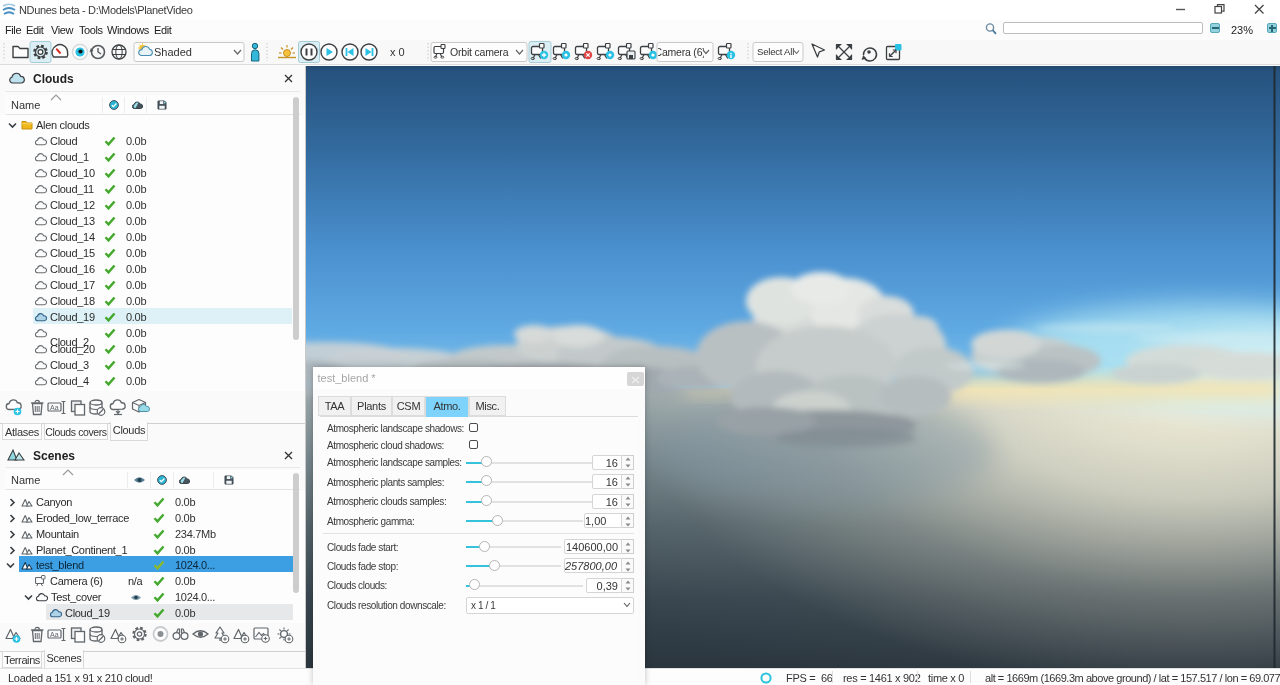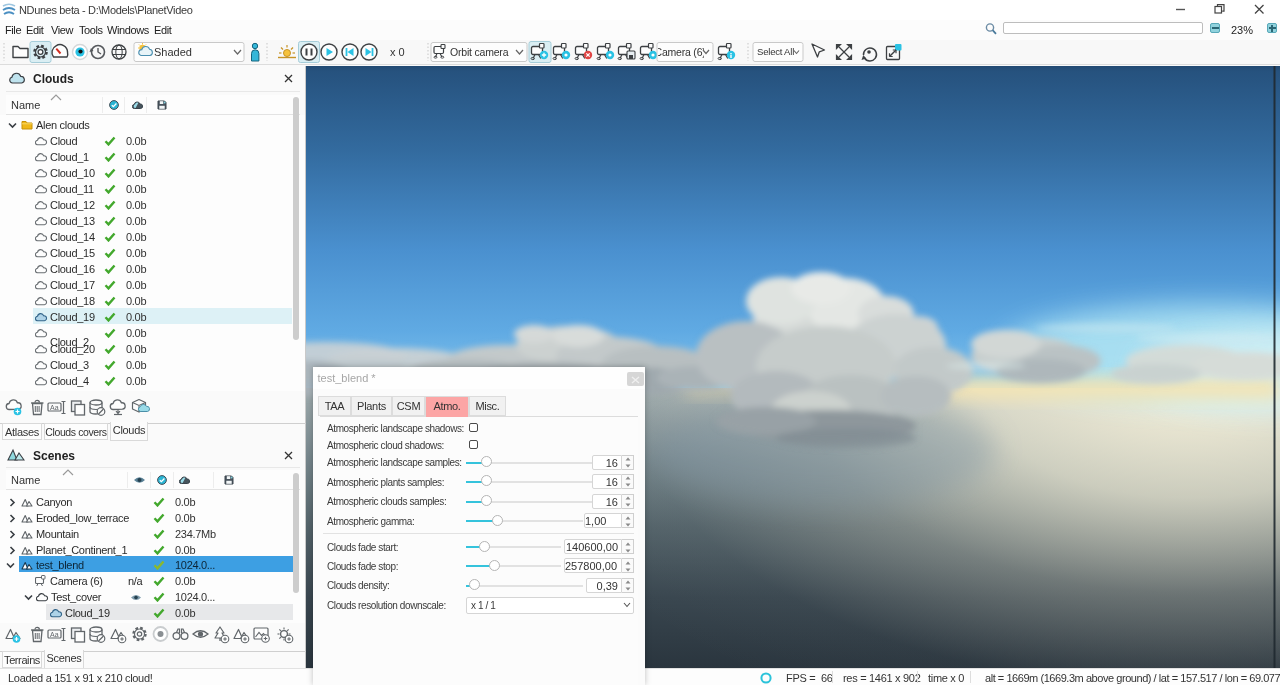--- a/index.html
+++ b/index.html
@@ -14,21 +14,21 @@
 #leftpanel { left:0; top:66px; width:306px; height:602px; background:#fafafa; border-right:1px solid #c9c9c9; }
 .ptitle { font-size:12px; font-weight:bold; color:#222; }
 .colhdr { position:absolute; background:#fdfdfd; border-bottom:1px solid #e3e3e3; }
 .row { position:absolute; height:16px; font-size:11px; color:#2b2b2b; letter-spacing:-0.3px; }
 #statusbar { left:0; top:668px; width:1280px; height:17px; background:#fdfdfd; border-top:1px solid #e2e2e2; }
 #statusbar .t11 { letter-spacing:-0.3px; }
 .ssep { position:absolute; top:2px; height:12px; border-left:1px solid #ddd; }
 #dialog { left:313px; top:367px; width:332px; height:318px; background:#fbfbfb; box-shadow:0 0 6px rgba(0,0,0,0.25); }
 .dlabel { position:absolute; font-size:10px; color:#3a3a3a; letter-spacing:-0.4px; white-space:nowrap; }
 .tab { position:absolute; top:0; height:20px; font-size:11px; color:#333; background:#f1f1f1; border:1px solid #dcdcdc; text-align:center; line-height:19px; white-space:nowrap; letter-spacing:-0.3px; }
-.tab.active { background:#fca5a5; border-bottom:none; height:21px; }
+.tab.active { background:#7dd3fc; border-bottom:none; height:21px; }
 .sldtrack { position:absolute; height:2px; background:#e2e2e2; }
 .sldfill { position:absolute; height:2px; background:#35c3dc; }
 .sldthumb { position:absolute; width:11px; height:11px; border-radius:50%; background:#fff; border:1px solid #b5b5b5; }
 .numbox { position:absolute; height:15px; background:#fff; border:1px solid #d5d5d5; border-radius:2px 0 0 2px; font-size:11px; color:#333; text-align:right; }
 .spin { position:absolute; width:12px; height:15px; background:#fafafa; border:1px solid #cfcfcf; border-left:none; }
 </style>
 </head>
 <body>
 <div id="app">
 
@@ -885,21 +885,21 @@
     <div class="abs" style="left:156px;top:55.5px;width:9px;height:9px;border:1.4px solid #4a4a4a;border-radius:2px;background:#fff;"></div>
     <div class="dlabel" style="left:14px;top:72.5px;">Atmospheric cloud shadows:</div>
     <div class="abs" style="left:156px;top:72.5px;width:9px;height:9px;border:1.4px solid #4a4a4a;border-radius:2px;background:#fff;"></div>
     <div class="dlabel" style="left:14px;top:90px;">Atmospheric landscape samples:</div>
     <div class="dlabel" style="left:14px;top:109.5px;">Atmospheric plants samples:</div>
     <div class="dlabel" style="left:14px;top:129px;">Atmospheric clouds samples:</div>
     <div class="dlabel" style="left:14px;top:148.5px;">Atmospheric gamma:</div>
     <div class="abs" style="left:10px;top:166px;width:311px;height:1px;background:#e2e2e2;"></div>
     <div class="dlabel" style="left:14px;top:174.5px;">Clouds fade start:</div>
     <div class="dlabel" style="left:14px;top:193.5px;">Clouds fade stop:</div>
-    <div class="dlabel" style="left:14px;top:213px;">Clouds density:</div>
+    <div class="dlabel" style="left:14px;top:213px;">Clouds clouds:</div>
     <div class="dlabel" style="left:14px;top:232.5px;">Clouds resolution downscale:</div>
 
     <div id="sliders">
 <div class="sldfill" style="left:153px;top:94.7px;width:20px;"></div>
 <div class="sldtrack" style="left:173px;top:94.7px;width:106px;"></div>
 <div class="sldthumb" style="left:167.5px;top:89.2px;"></div>
 <div class="numbox" style="left:279px;top:87.7px;width:30px;line-height:14px;padding-right:3px;">16</div>
 <div class="spin" style="left:309px;top:87.7px;"></div>
 <svg class="abs" style="left:311px;top:89.2px" width="8" height="13">
           <path d="M1.5 4.5 L4 1.5 L6.5 4.5 z" fill="#8a8a8a"></path>
@@ -937,21 +937,21 @@
 <div class="sldthumb" style="left:165.5px;top:173.7px;"></div>
 <div class="numbox" style="left:251px;top:172.2px;width:58px;line-height:14px;padding-right:3px;">140600,00</div>
 <div class="spin" style="left:309px;top:172.2px;"></div>
 <svg class="abs" style="left:311px;top:173.7px" width="8" height="13">
           <path d="M1.5 4.5 L4 1.5 L6.5 4.5 z" fill="#8a8a8a"></path>
           <path d="M1.5 8.5 L4 11.5 L6.5 8.5 z" fill="#8a8a8a"></path>
         </svg>
 <div class="sldfill" style="left:153px;top:198.3px;width:28px;"></div>
 <div class="sldtrack" style="left:181px;top:198.3px;width:67px;"></div>
 <div class="sldthumb" style="left:175.5px;top:192.8px;"></div>
-<div class="numbox" style="left:251px;top:191.3px;width:58px;line-height:14px;padding-right:10px;">257800,00</div>
+<div class="numbox" style="left:251px;top:191.3px;width:58px;line-height:14px;padding-right:10px;font-style:italic;">257800,00</div>
 <div class="spin" style="left:309px;top:191.3px;"></div>
 <svg class="abs" style="left:311px;top:192.8px" width="8" height="13">
           <path d="M1.5 4.5 L4 1.5 L6.5 4.5 z" fill="#8a8a8a"></path>
           <path d="M1.5 8.5 L4 11.5 L6.5 8.5 z" fill="#8a8a8a"></path>
         </svg>
 <div class="sldfill" style="left:153px;top:217.7px;width:8px;"></div>
 <div class="sldtrack" style="left:161px;top:217.7px;width:109px;"></div>
 <div class="sldthumb" style="left:155.5px;top:212.2px;"></div>
 <div class="numbox" style="left:273px;top:210.7px;width:36px;line-height:14px;padding-right:3px;">0,39</div>
 <div class="spin" style="left:309px;top:210.7px;"></div>

